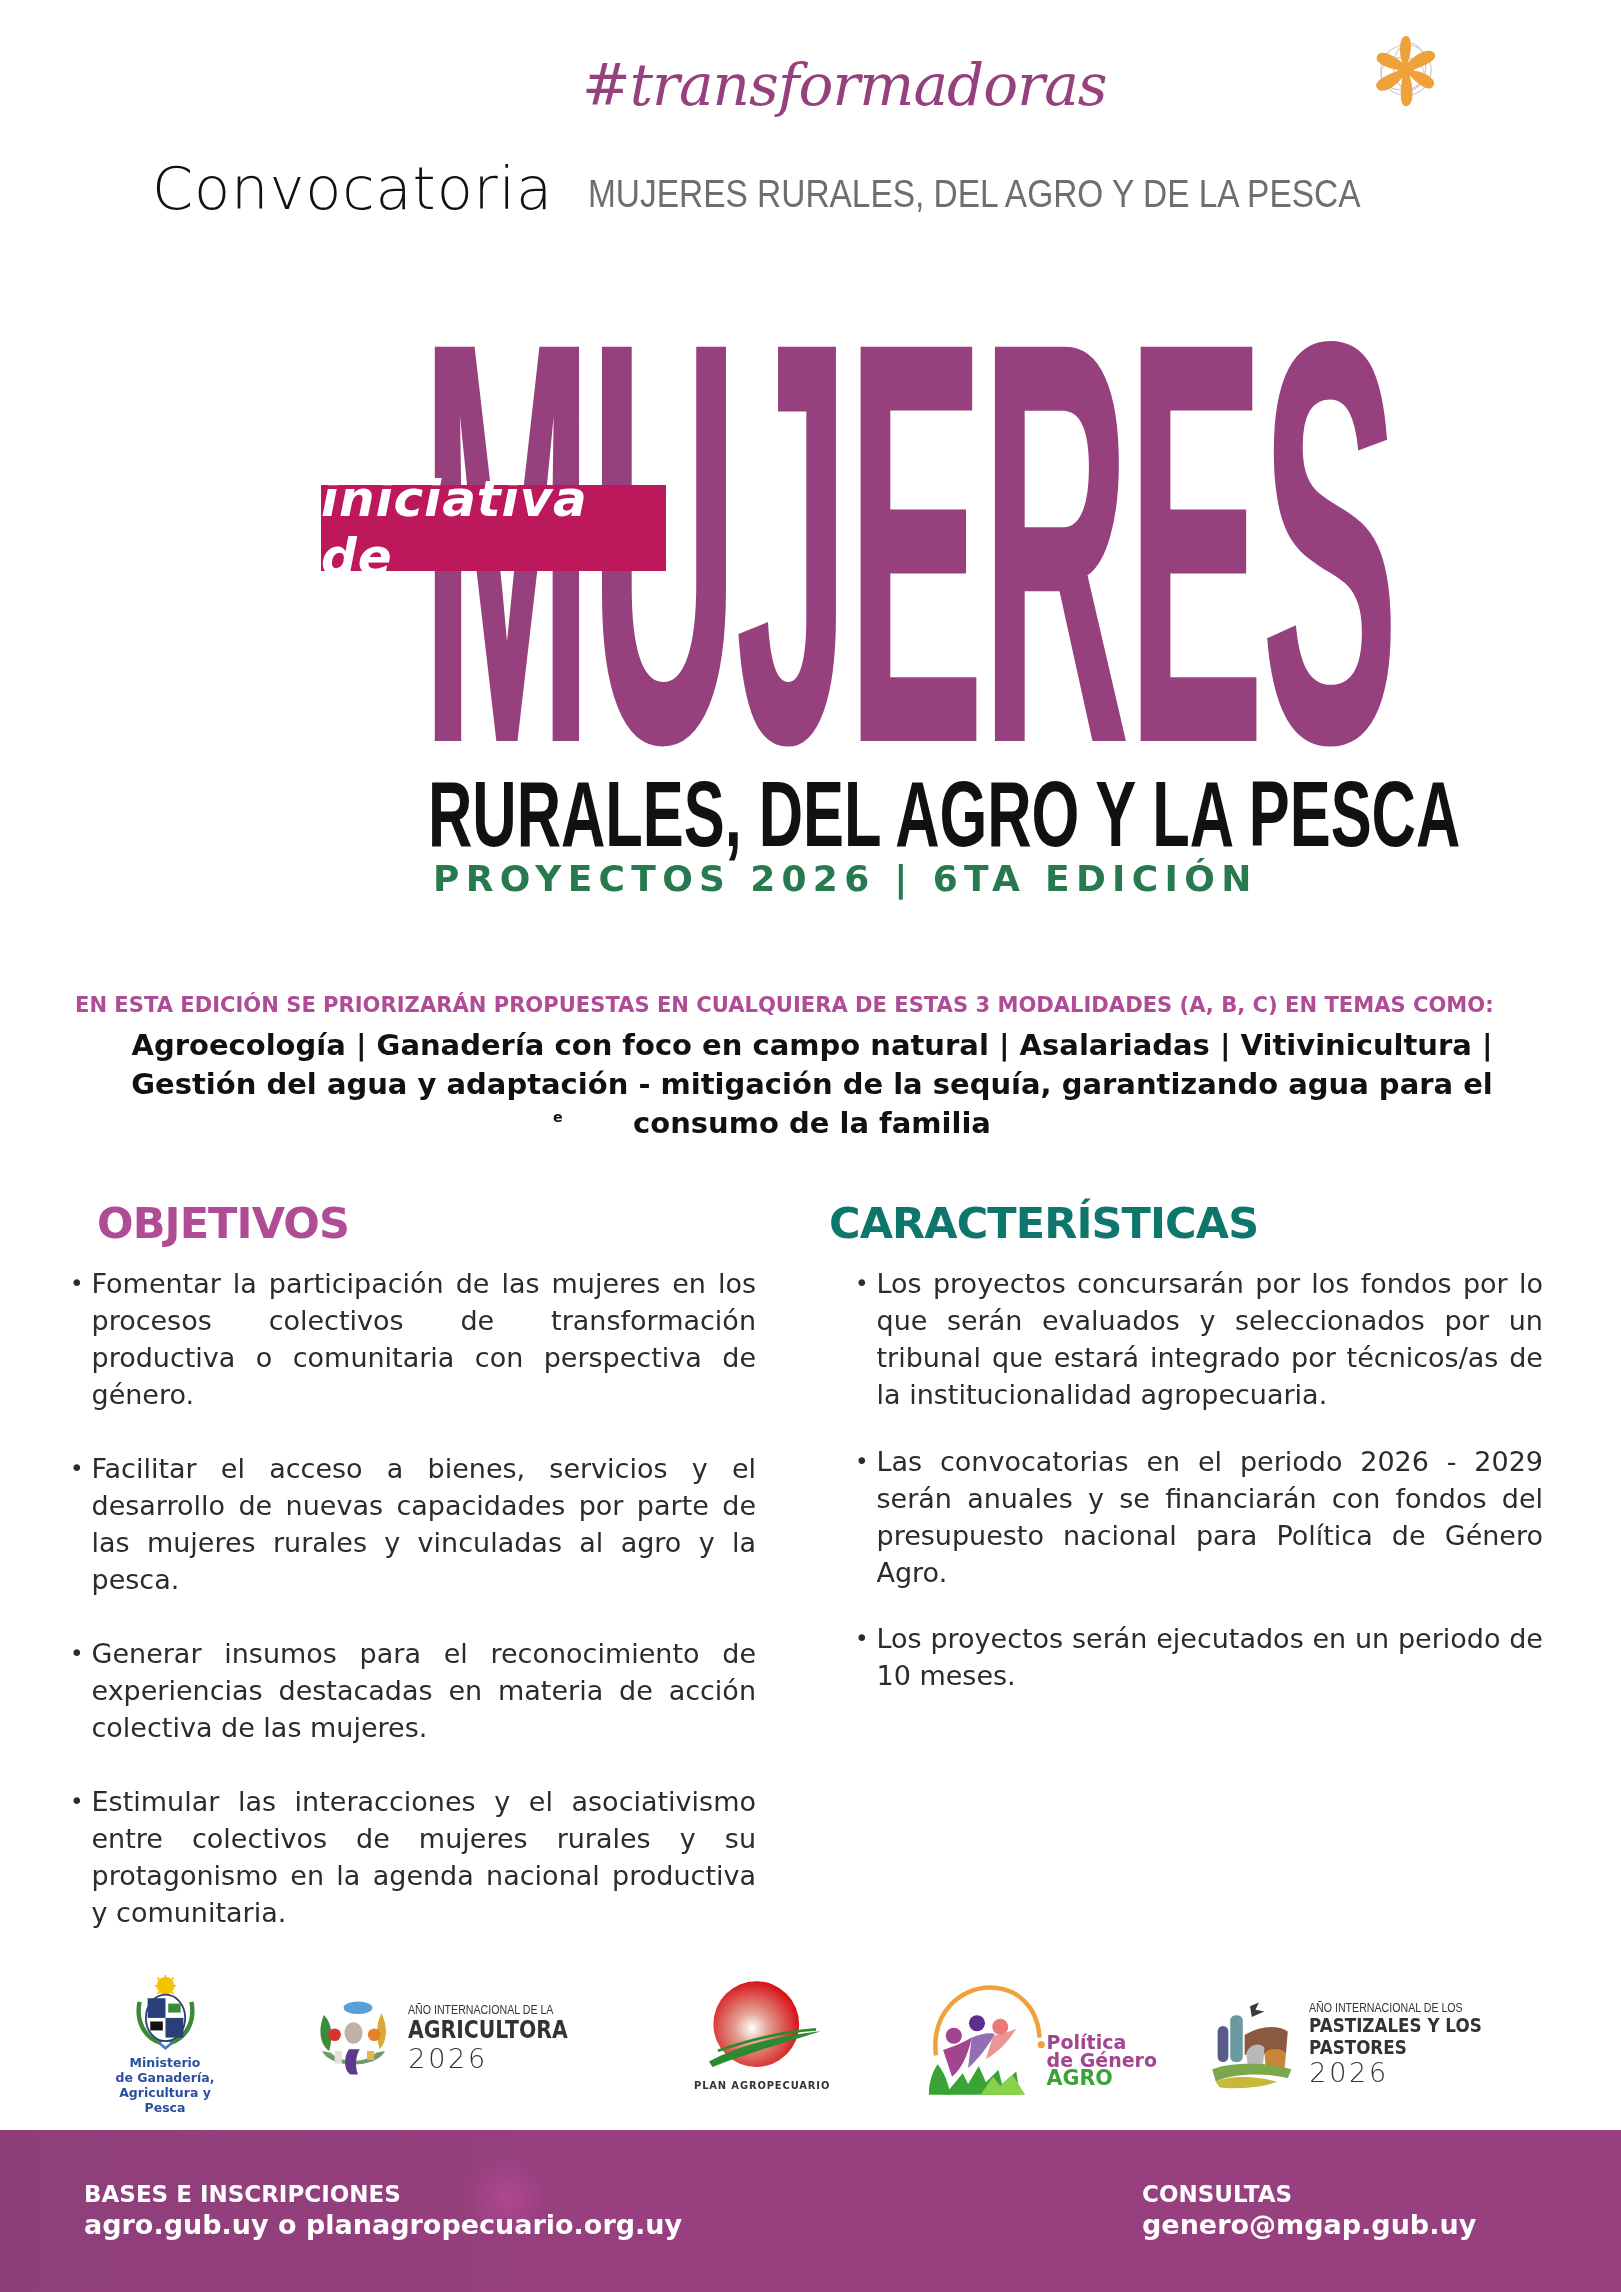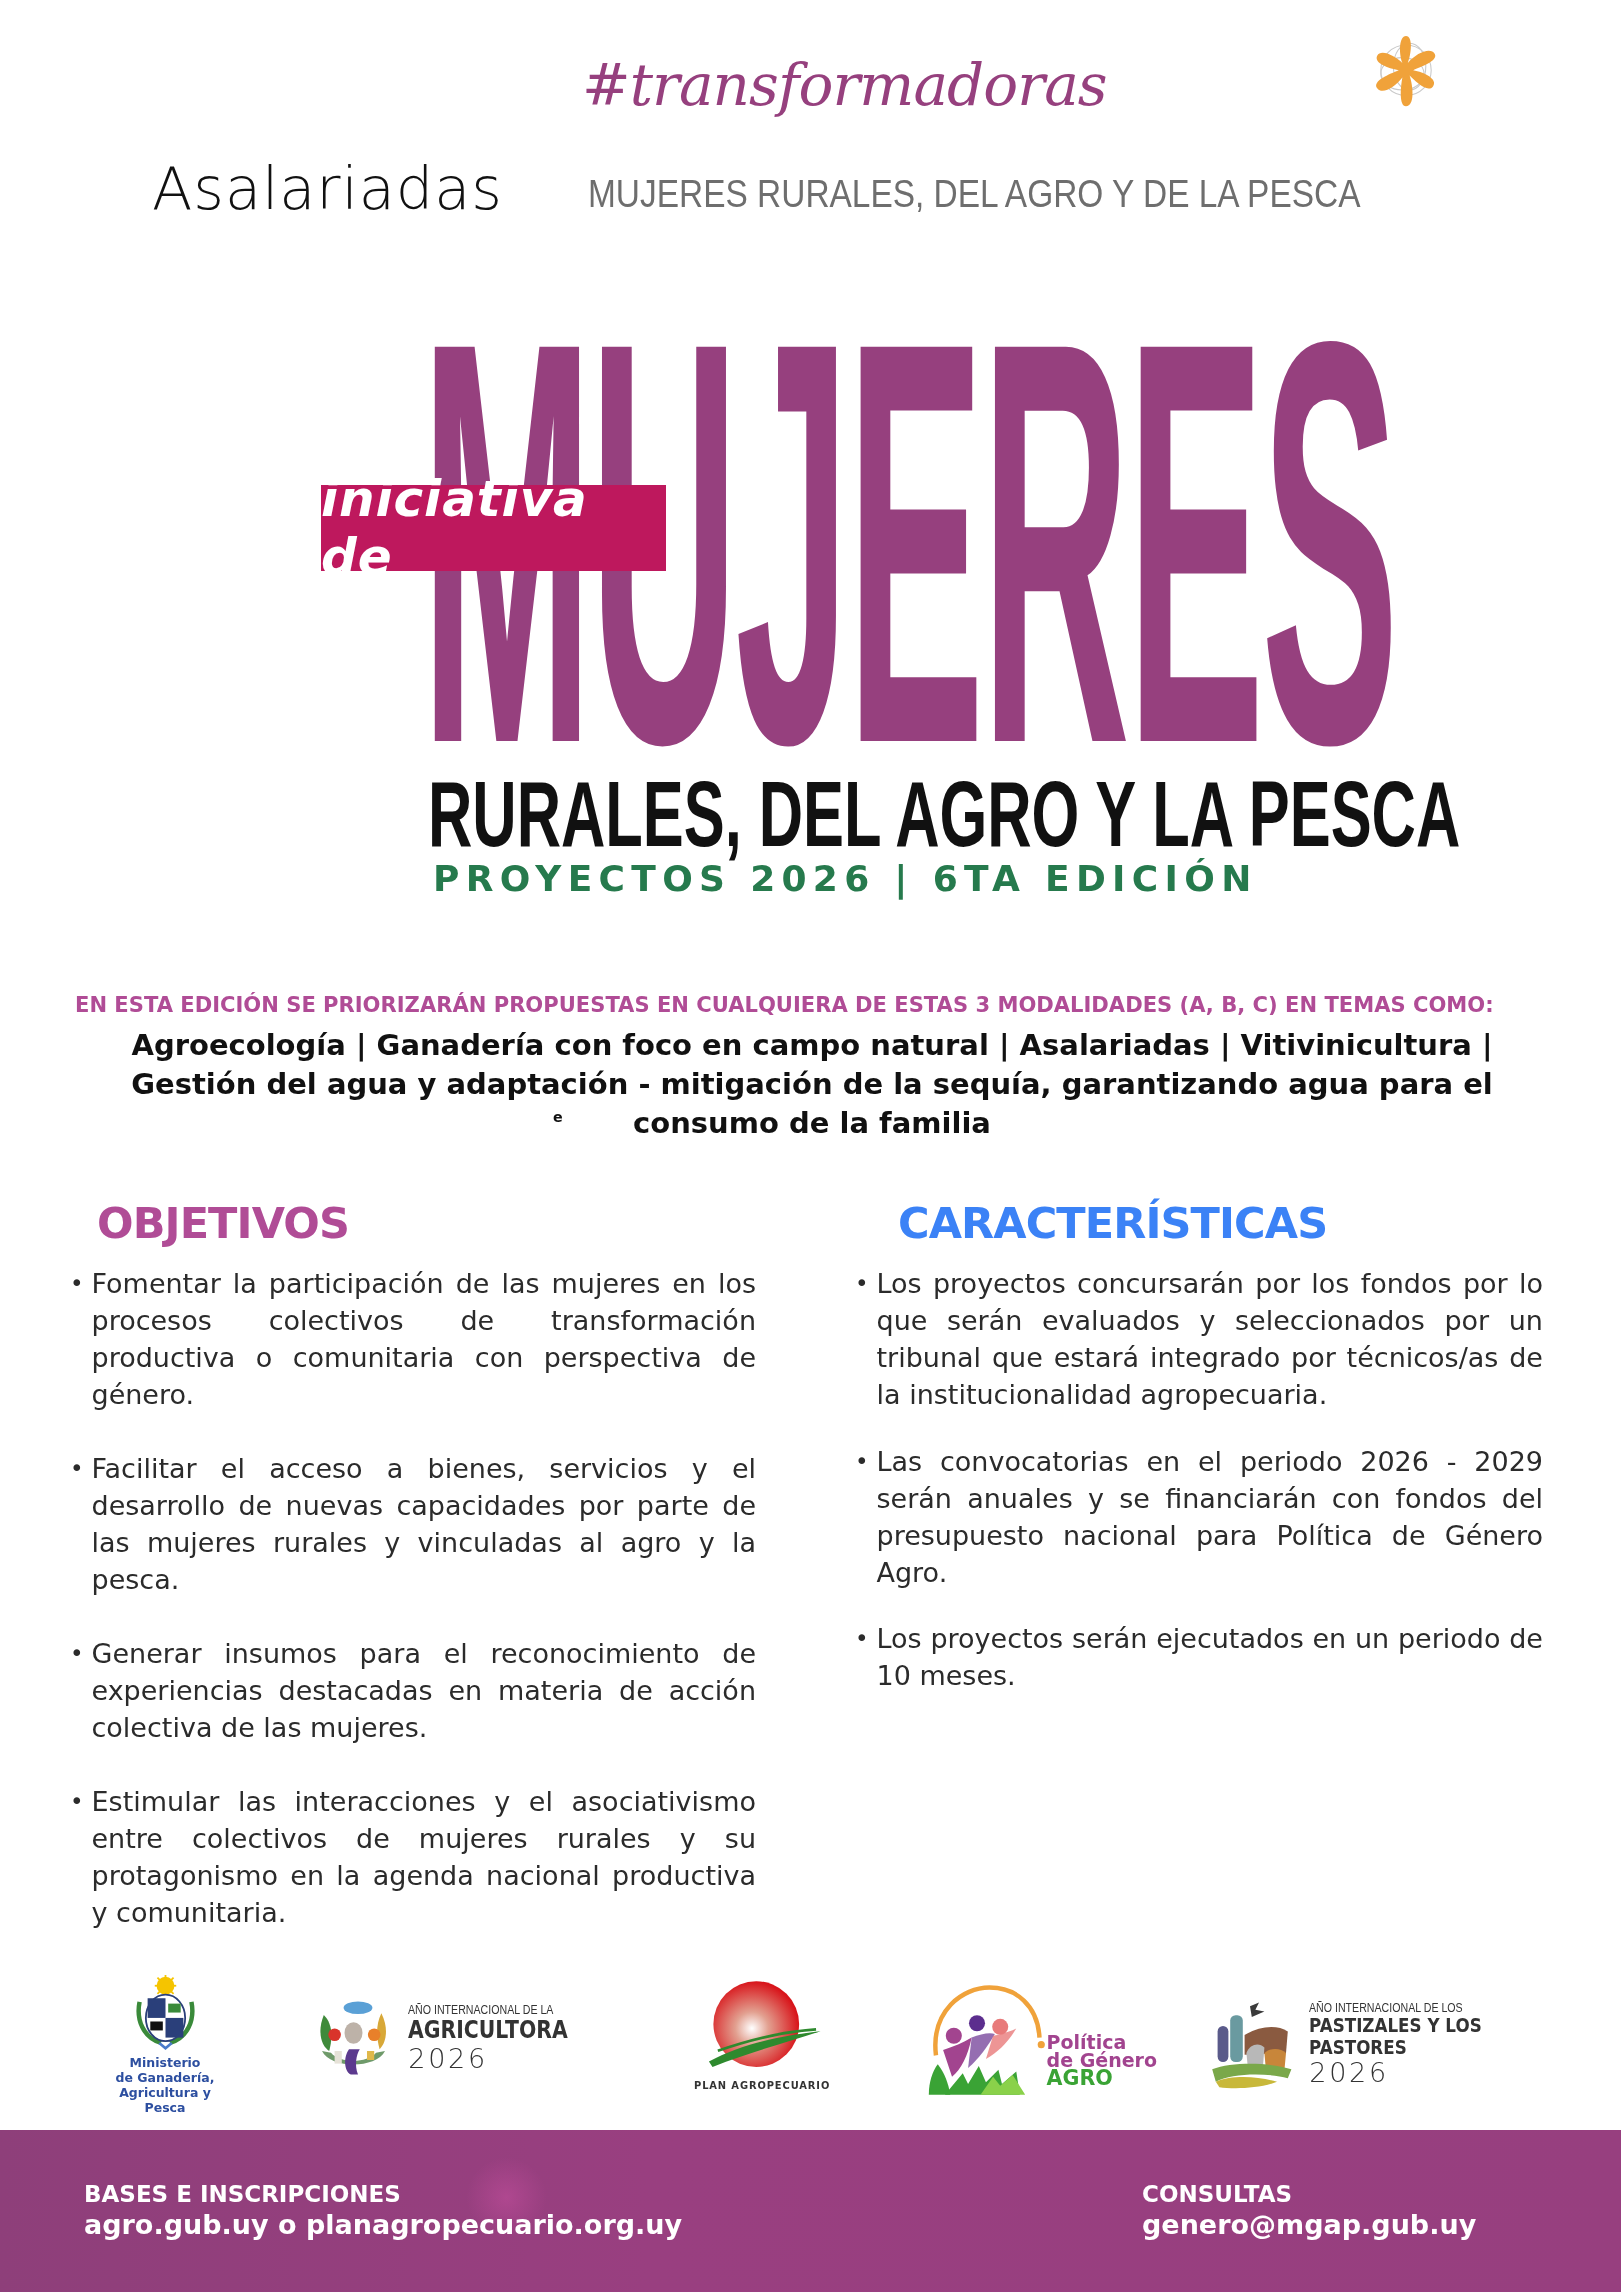--- a/index.html
+++ b/index.html
@@ -21,21 +21,21 @@
   .proyectos { left: 433px; top: 858px; font-family: "DejaVu Sans", sans-serif; font-weight: 700; font-size: 36px; color: #267a4d; letter-spacing: 6.3px; white-space: nowrap; }
 
   
   .priority-title { left: 75px; top: 992px; font-family: "DejaVu Sans", sans-serif; font-weight: 700; font-size: 21.5px; color: #b04c96; white-space: nowrap; transform: scaleX(0.98); transform-origin: left; }
   .themes { left: 73px; top: 1026px; width: 1478px; font-family: "DejaVu Sans", sans-serif; font-weight: 700; font-size: 29px; color: #111; line-height: 39px; text-align: center; }
   .stray-e { left: 553px; top: 1109px; font-family: "DejaVu Sans", sans-serif; font-weight: 700; font-size: 14.3px; color: #111; }
 
   
   .col-title { font-family: "DejaVu Sans", sans-serif; font-weight: 700; font-size: 43px; letter-spacing: -0.9px; }
   .obj-title { left: 97px; top: 1198px; color: #b04c96; }
-  .car-title { left: 898px; top: 1198px; color: #3b82f6; }
+  .car-title { left: 829px; top: 1198px; color: #0f766e; }
   .list { font-family: "DejaVu Sans", sans-serif; font-size: 27px; line-height: 37px; color: #2b2b2b; list-style: none; }
   .list li { position: relative; padding-left: 21.5px; text-align: justify; margin-bottom: 37px; }
   .list li::before { content: "•"; position: absolute; left: 0; top: 0; font-size: 23px; color: #2b2b2b; }
   .obj-list { left: 70px; top: 1265px; width: 686px; }
   .car-list { left: 855px; top: 1265px; width: 688px; }
   .car-list li { margin-bottom: 29.6px; }
 
   
   .logo { position: absolute; display: flex; align-items: center; }
   .mgap { left: 98px; top: 1975px; width: 134px; flex-direction: column; }
@@ -55,21 +55,21 @@
   .footer { left: 0; top: 2130px; width: 1621px; height: 163px; background: linear-gradient(90deg, #8e3f7a 0%, #993f80 40%, #973f7f 100%); }
   .footer-glow { left: 466px; top: 2157px; width: 81px; height: 81px; border-radius: 50%; background: radial-gradient(circle, rgba(200,80,160,0.5), rgba(200,80,160,0) 70%); }
   .f-label { font-family: "DejaVu Sans", sans-serif; font-weight: 700; font-size: 23px; color: #fff; line-height: 29px; }
   .f-value { font-family: "DejaVu Sans", sans-serif; font-weight: 700; font-size: 27px; color: #fff; line-height: 32px; }
   .f-left { left: 84px; top: 2180px; }
   .f-right { left: 1142px; top: 2180px; }
 </style>
 </head>
 <body>
 
-<div class="abs convocatoria">Asalariadas</div>
+<div class="abs convocatoria">Convocatoria</div>
 <div class="abs hashtag">#transformadoras</div>
 <div class="abs subtitle-top">MUJERES RURALES, DEL AGRO  Y  DE  LA  PESCA</div>
 <svg class="abs star" viewBox="0 0 100 100">
   <g fill="none" stroke="#c9c9c9" stroke-width="1.2">
     <circle cx="50" cy="48" r="28"></circle>
       <ellipse cx="46" cy="52" rx="24" ry="18"></ellipse>
       <ellipse cx="54" cy="44" rx="18" ry="26"></ellipse>
   </g>
   <g fill="#f0a23a">
     <path d="M50 10 C58 10 56 30 52 40 C62 28 78 22 82 30 C86 38 66 44 58 48 C70 50 86 58 80 66 C74 74 60 60 54 54 C58 66 60 88 50 88 C42 88 44 66 46 56 C38 66 24 76 18 68 C12 60 32 52 42 48 C30 46 14 40 18 32 C22 24 38 32 46 40 C42 30 42 10 50 10 Z"></path>

